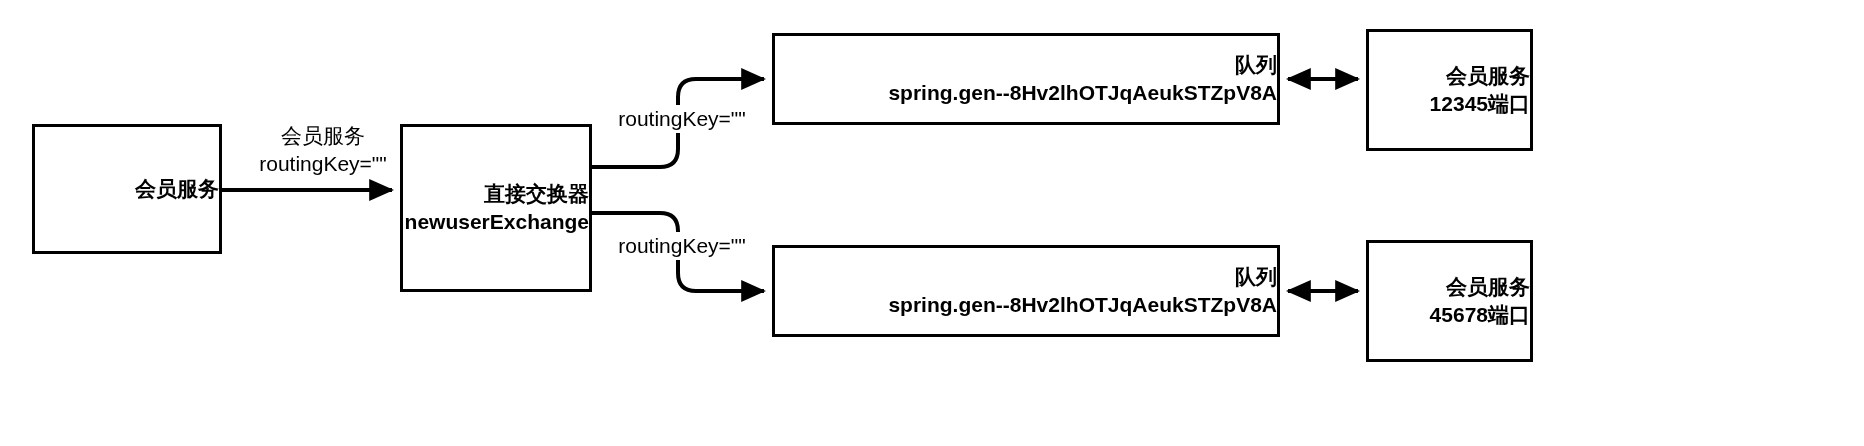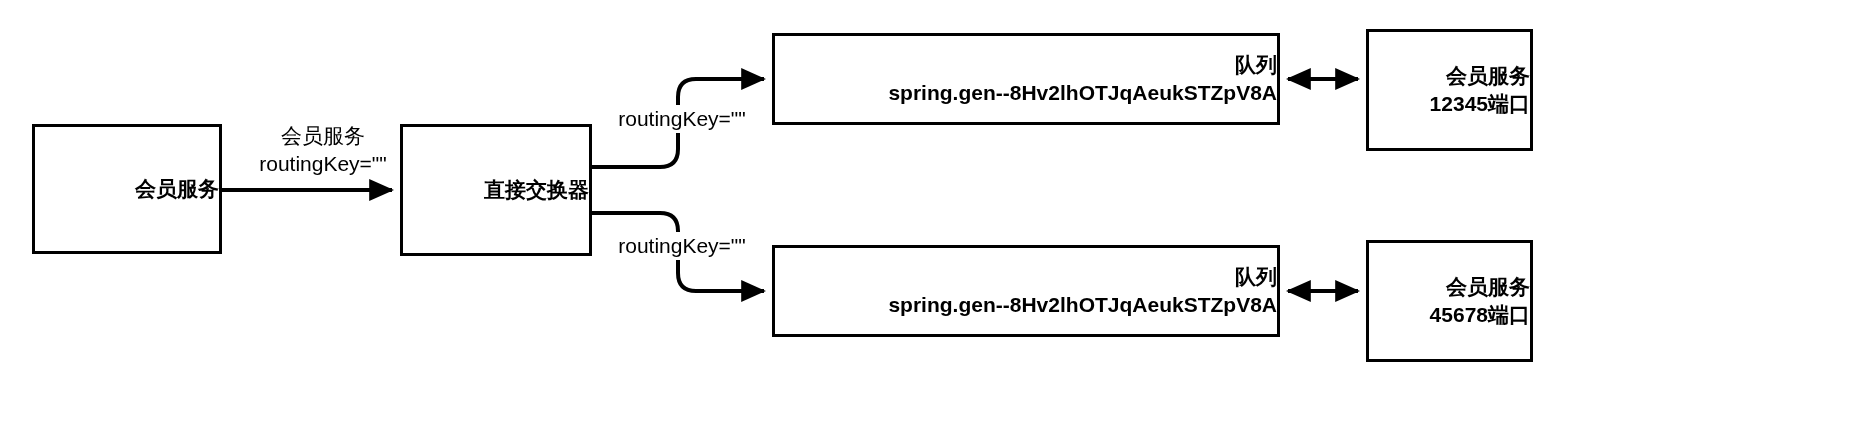--- a/index.html
+++ b/index.html
@@ -22,21 +22,21 @@
     align-items:flex-end;
     justify-content:center;
     text-align:center;
     color:#000000;
     line-height:1.32;
     font-weight:bold;
   }
   .node .line{display:block;white-space:nowrap;}
 
   #node-user-service{left:32px;top:124px;width:190px;height:130px;font-size:21px;}
-  #node-exchange{left:400px;top:124px;width:192px;height:132px;font-size:21px;}
+  #node-exchange{left:400px;top:124px;width:192px;height:168px;font-size:21px;}
   #node-queue-1{left:772px;top:33px;width:508px;height:92px;font-size:21px;}
   #node-queue-2{left:772px;top:245px;width:508px;height:92px;font-size:21px;}
   #node-member-1{left:1366px;top:29px;width:167px;height:122px;font-size:21px;}
   #node-member-2{left:1366px;top:240px;width:167px;height:122px;font-size:21px;}
 
   .edge-label{
     position:absolute;
     color:#000000;
     background:#ffffff;
     text-align:center;
@@ -77,20 +77,21 @@
       <path d="M 1288 291 L 1358 291" marker-end="url(#arrow-end)" marker-start="url(#arrow-start)"></path>
     </g>
   </svg>
 
   <div class="node" id="node-user-service">
     <span class="line">会员服务</span>
   </div>
 
   <div class="node" id="node-exchange">
     <span class="line">直接交换器</span>
+    <span class="line">newuserExchange</span>
   </div>
 
   <div class="node" id="node-queue-1">
     <span class="line">队列</span>
     <span class="line">spring.gen--8Hv2lhOTJqAeukSTZpV8A</span>
   </div>
 
   <div class="node" id="node-queue-2">
     <span class="line">队列</span>
     <span class="line">spring.gen--8Hv2lhOTJqAeukSTZpV8A</span>

